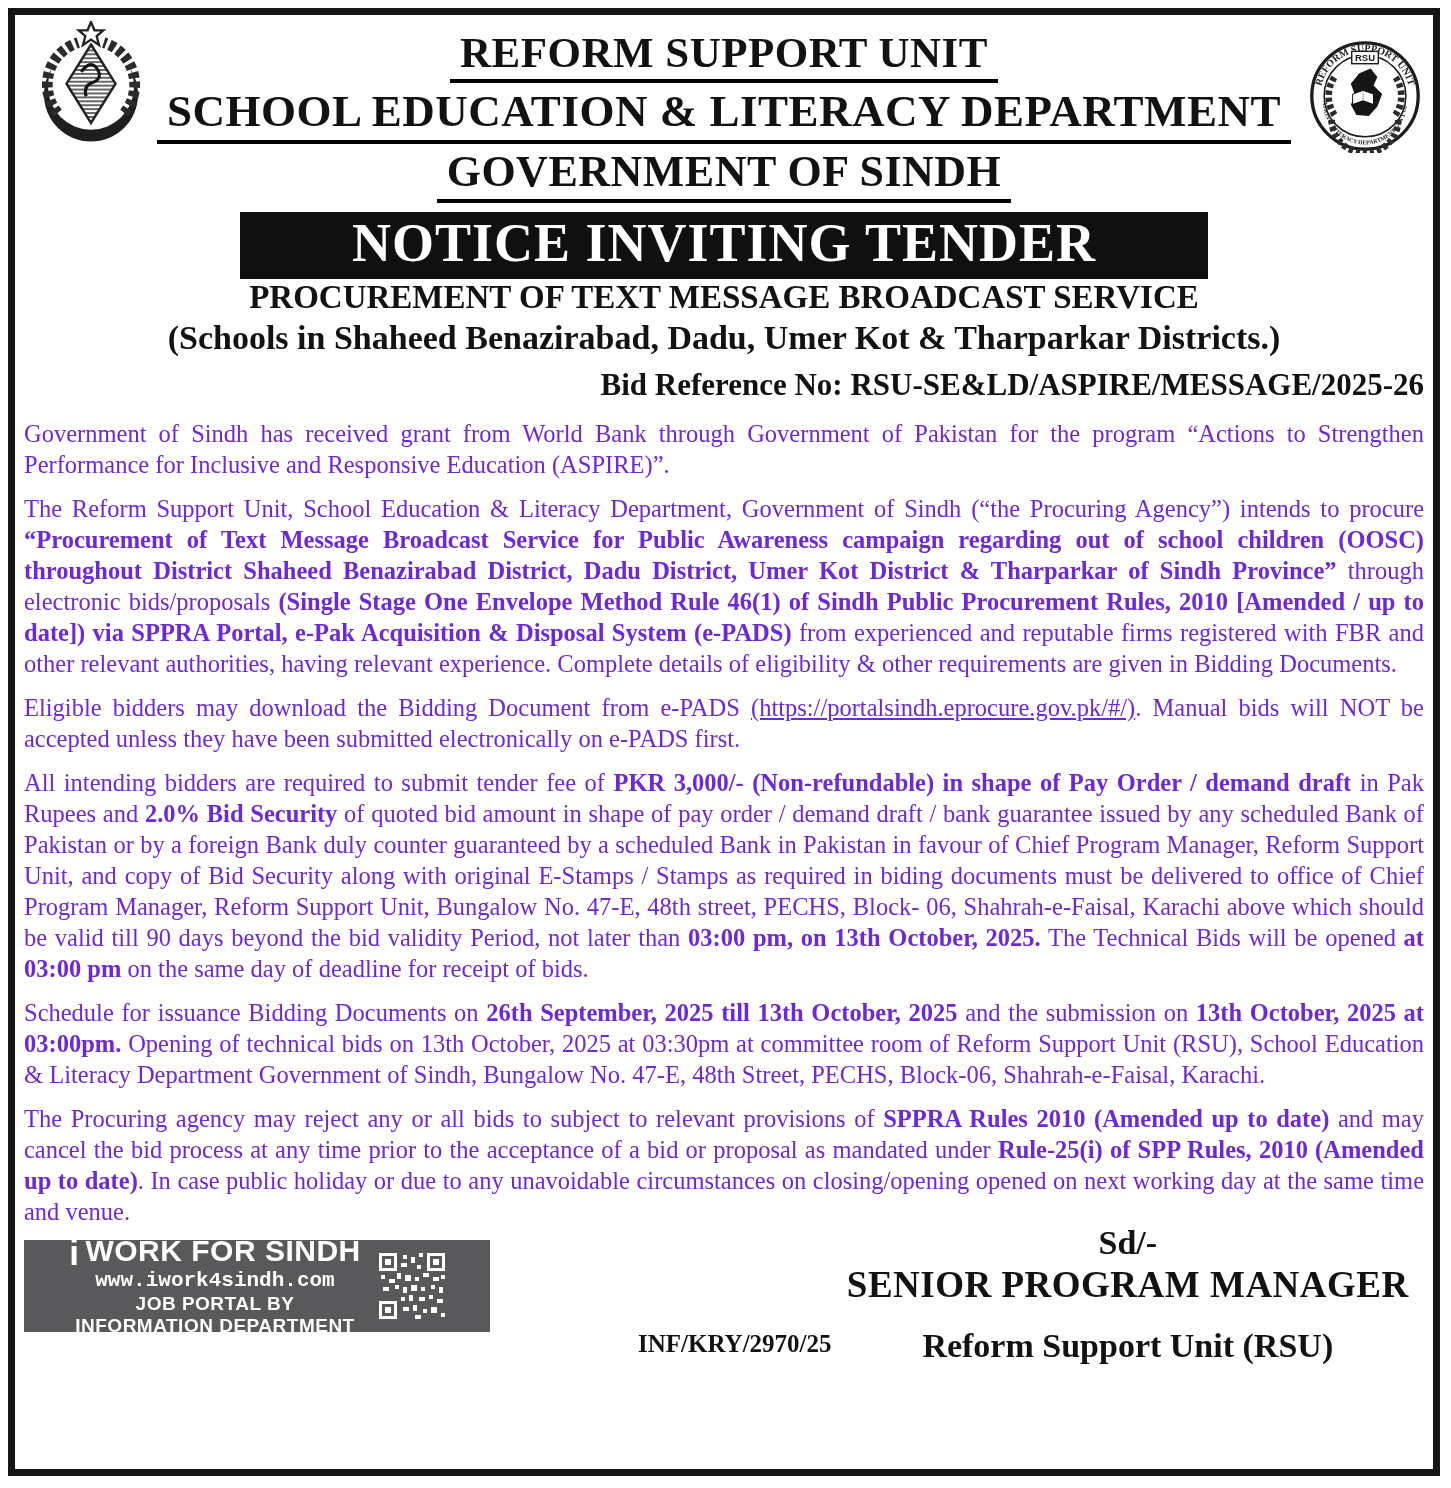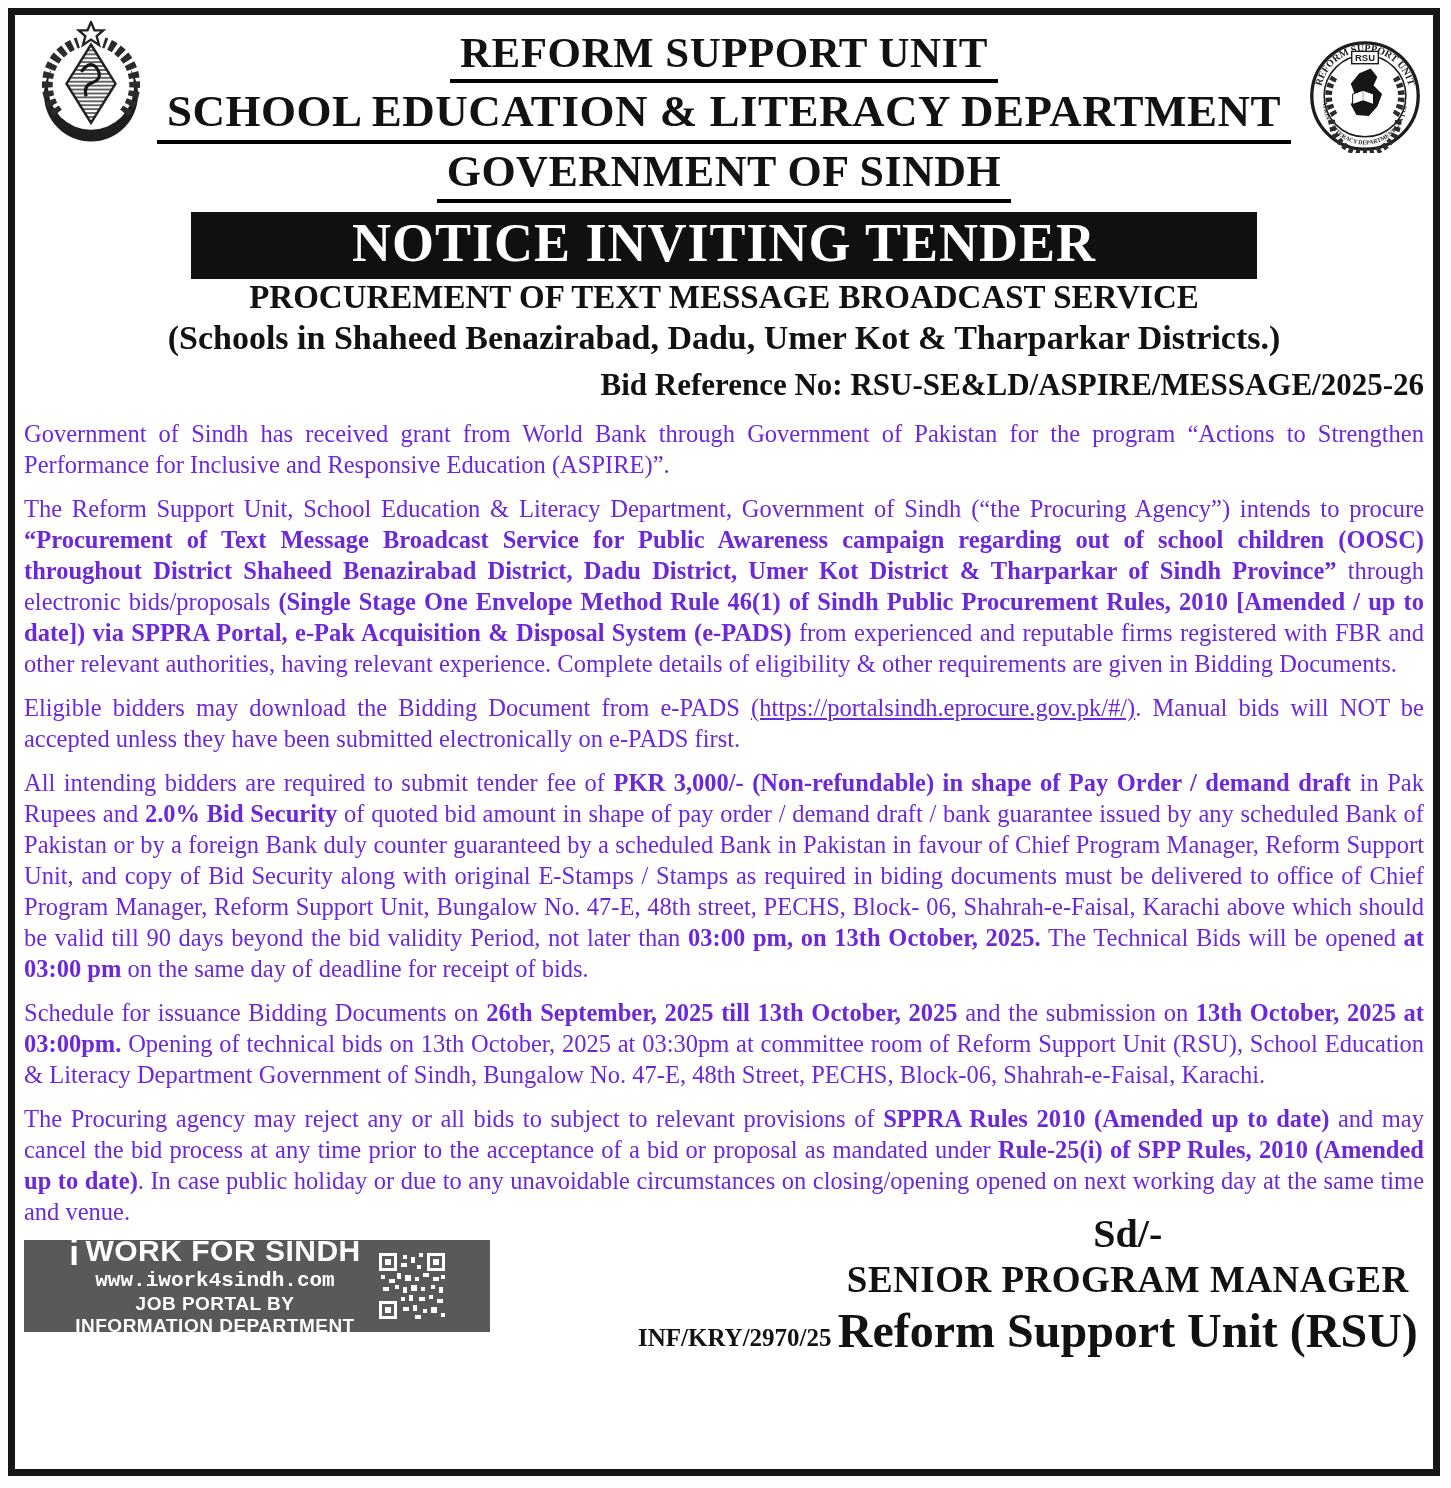--- a/index.html
+++ b/index.html
@@ -12,21 +12,21 @@
   
   .header{position:relative;text-align:center;padding-top:6px;}
   .emblem-left{position:absolute;left:8px;top:2px;}
   .logo-right{position:absolute;right:2px;top:20px;}
   .org-line{display:block;font-weight:bold;line-height:1.1;letter-spacing:.5px;margin-top:4px;}
   .org-line .u-wrap{display:inline-block;border-bottom:4px solid #000;padding:0 10px 3px;}
   .t0{font-size:43px;}
   .t1{font-size:45px;}
   .t2{font-size:44px;}
   .dateline{font-weight:bold;font-size:24px;margin-top:7px;white-space:pre;}
-  .banner{margin:9px auto 0;width:1066px;background:#101010;color:#fff;font-weight:bold;
+  .banner{margin:9px auto 0;width:968px;background:#101010;color:#fff;font-weight:bold;
           font-size:54px;line-height:1.08;padding:2px 0 6px;letter-spacing:1px;text-align:center;}
   .subject1{font-weight:bold;font-size:33px;text-align:center;}
   .subject2{font-weight:bold;font-size:34px;margin-top:3px;text-align:center;}
   .bidref{font-weight:bold;font-size:31px;margin-top:10px;text-align:right;}
 
   
   .bodytext{margin-top:15px;font-size:24.5px;line-height:31px;text-align:justify;color:#6d28d9;}
   .bodytext p{margin:0 0 13px 0;}
   .b{font-weight:bold;}
   .u{text-decoration:underline;}
@@ -36,23 +36,23 @@
   .iwork{width:466px;height:92px;background:#59595c;color:#fff;flex:0 0 auto;
          font-family:"Liberation Sans",sans-serif;display:flex;align-items:center;justify-content:center;gap:18px;}
   .iwork-text{text-align:center;}
   .iwork-brand{font-size:30px;font-weight:bold;letter-spacing:.5px;line-height:1;
                display:flex;align-items:flex-end;justify-content:center;gap:6px;}
   .iwork-i{font-size:35px;line-height:.78;font-weight:bold;}
   .iwork-url{font-size:21px;font-weight:bold;margin-top:4px;line-height:1;font-family:Liberation Mono, monospace;}
   .iwork-sub{font-size:19px;font-weight:bold;margin-top:3px;letter-spacing:.5px;line-height:1;}
   .inf{align-self:flex-end;margin:0 0 6px 148px;font-weight:bold;font-size:25px;white-space:nowrap;}
   .sig{flex:1;text-align:center;font-weight:bold;margin-top:-28px;}
-  .sig-sd{font-size:40px;line-height:1.1;}
+  .sig-sd{font-size:34px;line-height:1.1;margin-top:12px;}
   .sig-title{font-size:37px;margin-top:4px;letter-spacing:.5px;line-height:1.1;}
-  .sig-org{font-size:48px;margin-top:5px;line-height:1.1;}
+  .sig-org{font-size:34px;margin-top:21px;line-height:1.1;}
 </style>
 </head>
 <body>
 
 <div class="page">
   <div class="frame">
 
     <div class="header">
 
       <svg class="emblem-left" width="118" height="142" viewBox="0 0 120 145">

